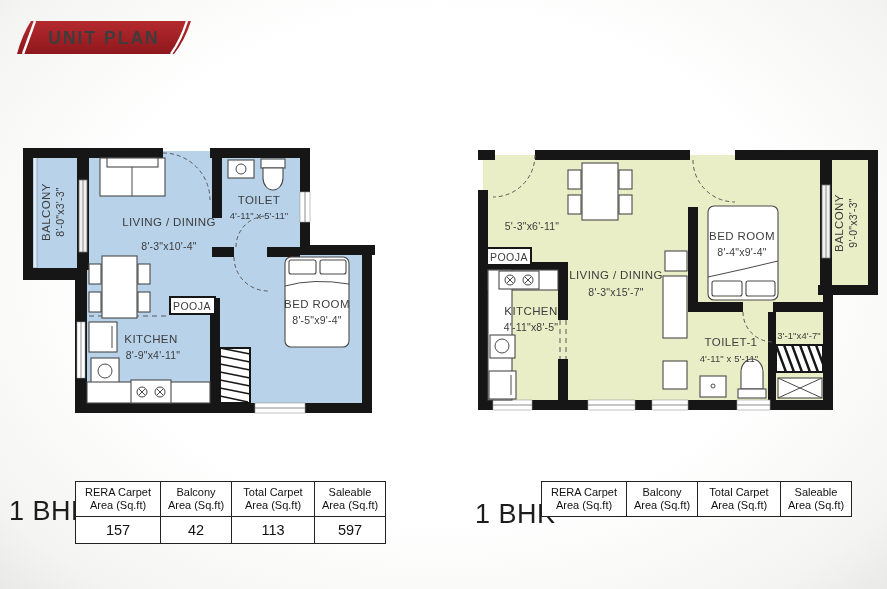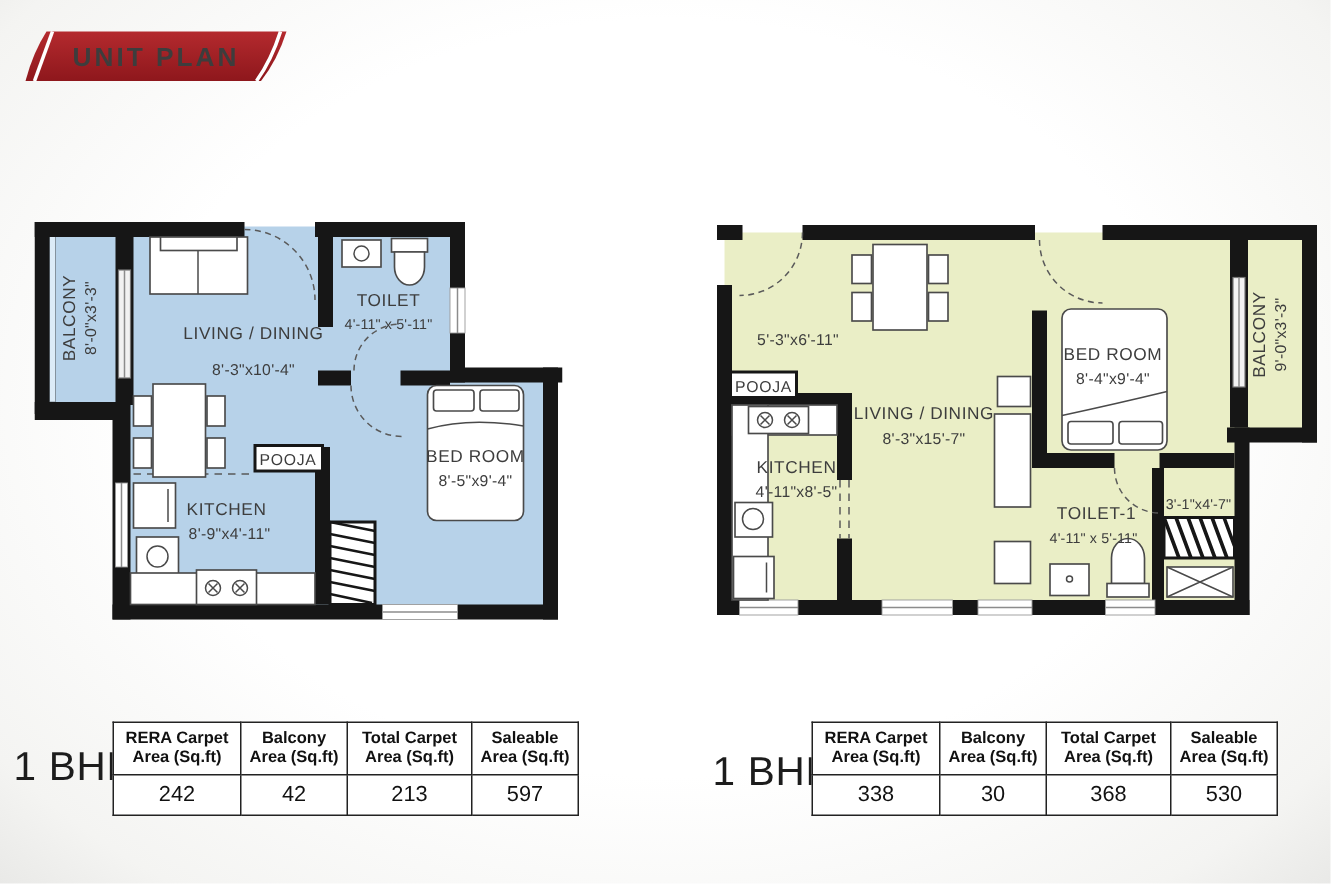--- a/index.html
+++ b/index.html
@@ -18,21 +18,21 @@
   .furn{fill:#ffffff;stroke:#4a4a4a;stroke-width:1.1;}
   .furnline{stroke:#4a4a4a;stroke-width:1;fill:none;}
   .win{fill:#ffffff;stroke:#9a9a9a;stroke-width:.6;}
   .winline{stroke:#8c8c8c;stroke-width:1;}
   .slider{fill:#f2f2f2;stroke:#777;stroke-width:.8;}
   .arc{fill:none;stroke:#5a5a5a;stroke-width:1;stroke-dasharray:4 3;}
   .openline{stroke:#5a5a5a;stroke-width:1;stroke-dasharray:5 4;fill:none;}
   .bhk{font-size:27px;color:#1c1c1c;letter-spacing:.5px;}
   table.areas{border-collapse:collapse;background:#fff;}
   table.areas th,table.areas td{border:1.6px solid #222;text-align:center;vertical-align:middle;color:#111;}
-  table.areas th{font-size:11px;font-weight:bold;line-height:13px;padding:4px 4px;}
+  table.areas th{font-size:11px;font-weight:normal;line-height:13px;padding:4px 4px;}
   table.areas td{font-size:14.5px;height:26px;padding:0 4px;}
 </style>
 </head>
 <body>
 
 <svg class="abs" style="left:14px;top:18px;" width="182" height="40" viewBox="0 0 182 40">
   <defs>
     <linearGradient id="ribbonGrad" x1="0" y1="0" x2="0" y2="1">
       <stop offset="0" stop-color="#b42a2e"></stop>
       <stop offset="1" stop-color="#8e171c"></stop>
@@ -296,23 +296,23 @@
     <th style="width:74px;">
           <div>Total Carpet</div>
           <div>Area (Sq.ft)</div>
         </th>
     <th style="width:62px;">
           <div>Saleable</div>
           <div>Area (Sq.ft)</div>
         </th>
   </tr>
   <tr>
-    <td>242</td>
+    <td>157</td>
     <td>42</td>
-    <td>213</td>
+    <td>113</td>
     <td>597</td>
   </tr>
 </tbody>
   </table>
 
 <div class="abs bhk" style="left:475px;top:499px;">1 BHK</div>
 <table class="areas abs" style="left:541px;top:481px;">
   <tbody>
       <tr>
     <th style="width:76px;">
@@ -325,20 +325,14 @@
         </th>
     <th style="width:74px;">
           <div>Total Carpet</div>
           <div>Area (Sq.ft)</div>
         </th>
     <th style="width:62px;">
           <div>Saleable</div>
           <div>Area (Sq.ft)</div>
         </th>
   </tr>
-  <tr>
-    <td>338</td>
-    <td>30</td>
-    <td>368</td>
-    <td>530</td>
-  </tr>
 </tbody>
   </table>
 
 </body></html>

